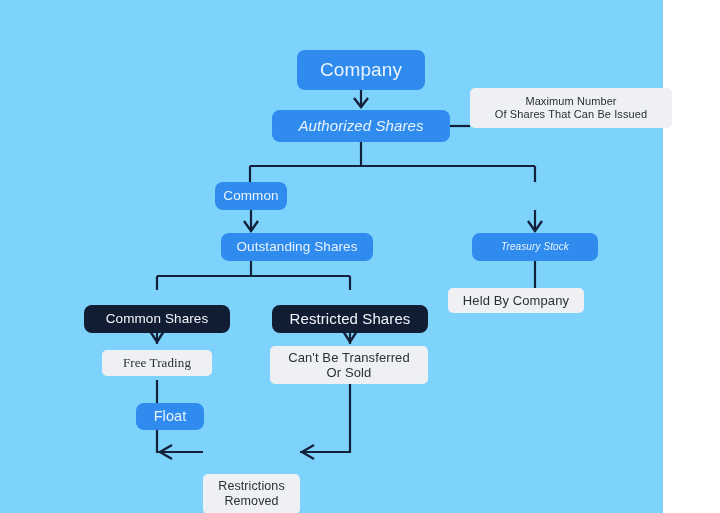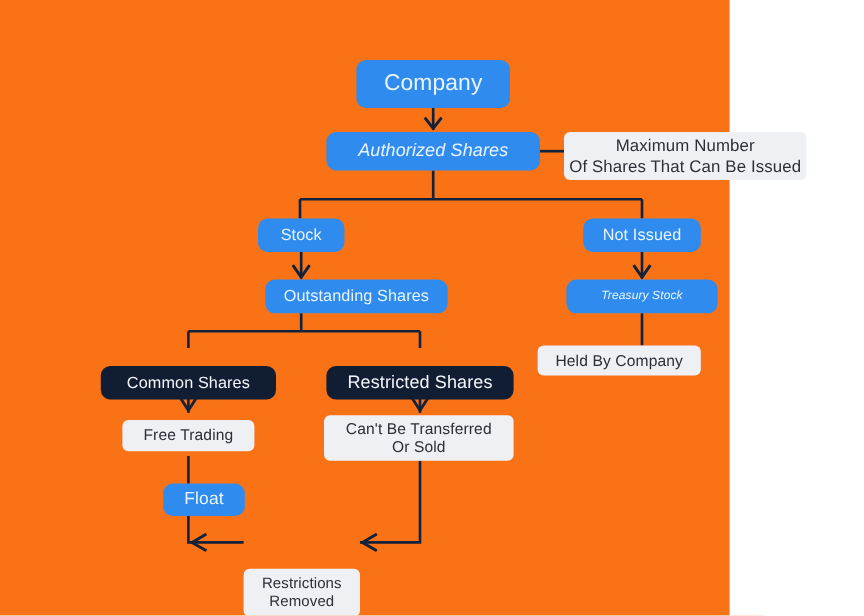--- a/index.html
+++ b/index.html
@@ -8,23 +8,23 @@
     background: #ffffff;
   }
   body {
     width: 720px;
     height: 513px;
     font-family: "Liberation Sans", sans-serif;
     overflow: hidden;
   }
   #diagram-root {
     position: relative;
-    width: 608px;
+    width: 663px;
     height: 513px;
-    background: #f97316;
+    background: #7dd3fc;
   }
   svg.edges {
     position: absolute;
     left: 0;
     top: 0;
     width: 720px;
     height: 513px;
     pointer-events: none;
   }
   .node {
@@ -96,38 +96,37 @@
 
       <path d="M203,452 L157,452 L157,430"></path>
       <path d="M172,445 L160,452 L172,459" stroke-width="2.4"></path>
     </g>
   </svg>
 
   <div class="node blue" style="left:297px; top:50px; width:128px; height:40px; font-size:19px;">Company</div>
 
   <div class="node blue" style="left:272px; top:110px; width:178px; height:32px; font-size:15px;font-style:italic;">Authorized Shares</div>
 
-  <div class="node grey" style="left:470px; top:110px; width:202px; height:40px; font-size:14px;">Maximum Number
+  <div class="node grey" style="left:470px; top:88px; width:202px; height:40px; font-size:11px;">Maximum Number
 Of Shares That Can Be Issued</div>
 
-  <div class="node blue" style="left:215px; top:182px; width:72px; height:28px; font-size:13.5px;">Stock</div>
+  <div class="node blue" style="left:215px; top:182px; width:72px; height:28px; font-size:13.5px;">Common</div>
 
-  <div class="node blue" style="left:486px; top:182px; width:98px; height:28px; font-size:13.5px;">Not Issued</div>
 
   <div class="node blue" style="left:175px; top:233px; width:152px; height:28px; font-size:13.5px;margin-left:46px;">Outstanding Shares</div>
 
   <div class="node blue" style="left:472px; top:233px; width:126px; height:28px; font-size:10px;font-style:italic;">Treasury Stock</div>
 
   <div class="node grey" style="left:448px; top:288px; width:136px; height:25px; font-size:13px;">Held By Company</div>
 
   <div class="node navy" style="left:84px; top:290px; width:146px; height:28px; font-size:13.5px;">Common Shares</div>
 
   <div class="node navy" style="left:272px; top:290px; width:156px; height:28px; font-size:15px;">Restricted Shares</div>
 
-  <div class="node grey" style="left:102px; top:350px; width:110px; height:26px; font-size:13px;">Free Trading</div>
+  <div class="node grey" style="left:102px; top:350px; width:110px; height:26px; font-size:13px;font-family:Liberation Serif, serif;">Free Trading</div>
 
   <div class="node grey" style="left:270px; top:346px; width:158px; height:38px; font-size:13px;">Can't Be Transferred
 Or Sold</div>
 
   <div class="node blue" style="left:136px; top:403px; width:68px; height:27px; font-size:14.5px;">Float</div>
 
   <div class="node grey" style="left:203px; top:430px; width:97px; height:40px; font-size:12.5px;margin-top:44px;">Restrictions
 Removed</div>
 
 </div>

